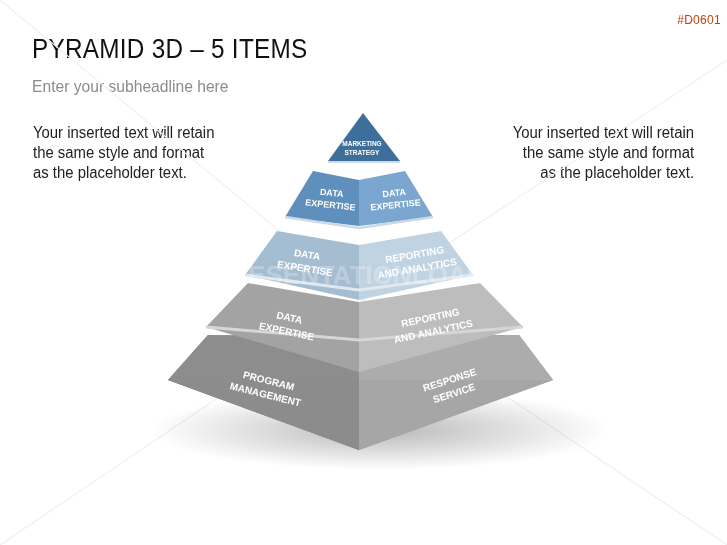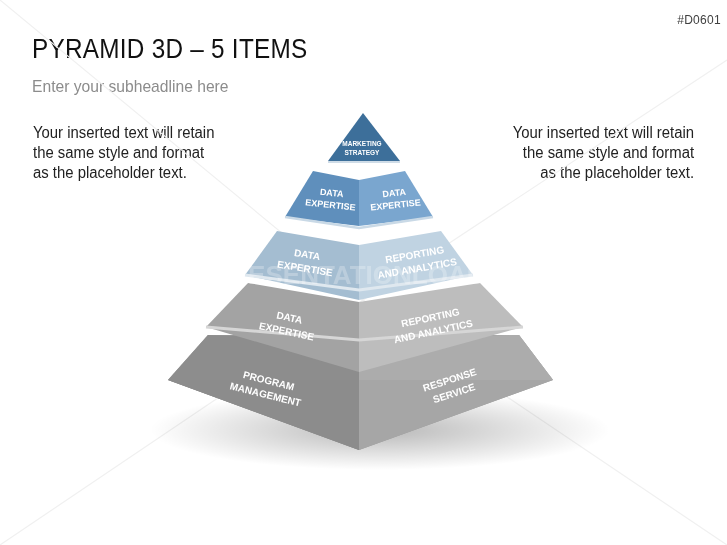--- a/index.html
+++ b/index.html
@@ -1,17 +1,17 @@
 <!DOCTYPE html>
 <html><head>
 <meta charset="utf-8">
 <style>
   html, body { margin:0; padding:0; }
   body { width:727px; height:545px; background:#ffffff; position:relative; overflow:hidden; font-family:"Liberation Sans", sans-serif; }
-  .code { position:absolute; top:13px; right:6px; font-size:12px; color:#404040; letter-spacing:0.3px; }
+  .code { position:absolute; top:13px; right:6px; font-size:12px; color:#c2410c; letter-spacing:0.3px; }
   .title { position:absolute; left:32px; top:34px; font-size:27px; color:#111; font-family:"Liberation Sans", sans-serif; transform:scaleX(0.9); transform-origin:left; letter-spacing:0.3px; }
   .subtitle { position:absolute; left:32px; top:77px; font-size:17px; color:#8c8c8c; transform:scaleX(0.92); transform-origin:left; }
   .body-left { position:absolute; left:33px; top:123px; font-size:16px; line-height:20px; color:#222; transform:scaleX(0.93); transform-origin:left; }
   .body-right { position:absolute; right:33px; top:123px; font-size:16px; line-height:20px; color:#222; text-align:right; transform:scaleX(0.93); transform-origin:right; }
   .body-left div, .body-right div { white-space:nowrap; }
   svg.pyr { position:absolute; left:0; top:0; }
   .lbl { font-family:"Liberation Sans", sans-serif; font-weight:bold; fill:#ffffff; text-anchor:middle; }
   .watermark { font-family:"Liberation Sans", sans-serif; font-weight:bold; fill:#ffffff; opacity:0.25; font-size:26px; }
 </style>
 </head>

